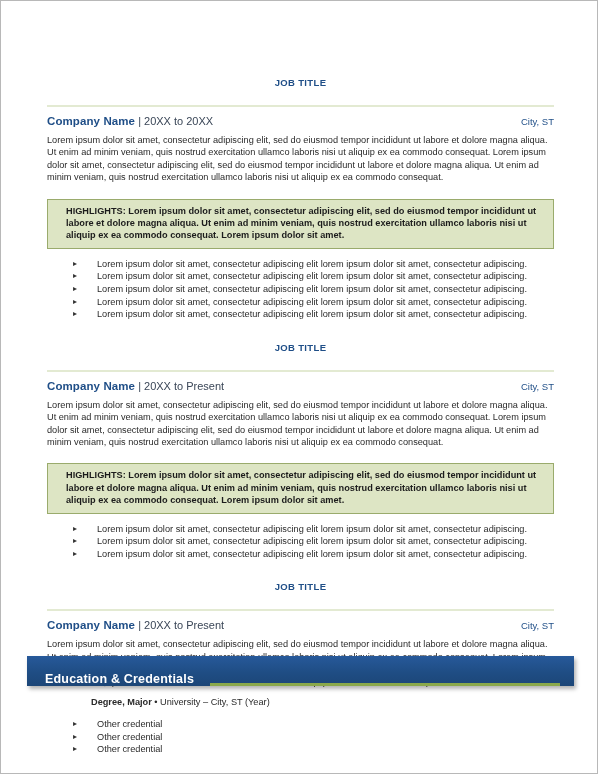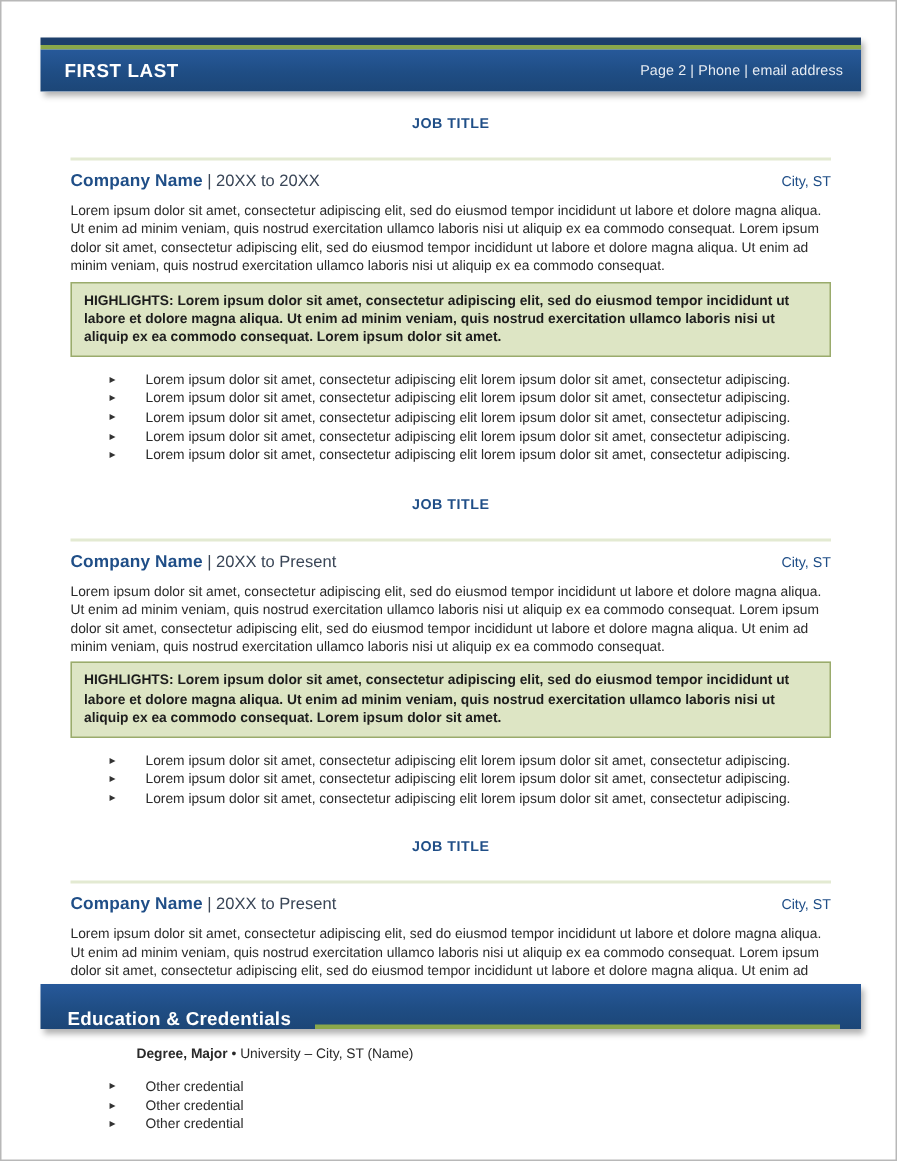--- a/index.html
+++ b/index.html
@@ -115,22 +115,22 @@
     color: #2a2a2a;
     font-size: 9.2px;
     line-height: 12.4px;
     text-align: left;
     margin: 0;
   }
 
   .highlights {
     background: #dde5c4;
     border: 1px solid #9aab6c;
-    padding: 5px 8px 6px 8px;
-    margin-top: 4px;
+    padding: 5px 8px 6px 18px;
+    margin-top: 15px;
     color: #1c1c1c;
     font-size: 9.2px;
     line-height: 12.4px;
     font-weight: bold;
   }
 
   .bullets {
     list-style: none;
     margin: 9px 0 0 0;
     padding: 0 0 0 26px;
@@ -195,28 +195,20 @@
     color: #2a2a2a;
     line-height: 13px;
   }
   .degree-bold { font-weight: bold; padding-left: 44px; }
 </style>
 </head>
 <body>
 
 <div class="page">
 
-  <div class="header-wrap">
-    <div class="header-topband"></div>
-    <div class="header-greenline"></div>
-    <div class="header-bar">
-      <div class="header-name">FIRST LAST</div>
-      <div class="header-meta">Page 2 | Phone | email address</div>
-    </div>
-  </div>
 
   <div class="content" id="experience-root">
       <div class="job-block">
         <div class="job-title">JOB TITLE</div>
         <div class="rule-green"></div>
         <div class="company-row">
           <div class="company-left"><span class="company-name">Company Name</span><span class="company-dates">| 20XX to 20XX</span></div>
           <div class="company-location">City, ST</div>
         </div>
         <p class="body-para">Lorem ipsum dolor sit amet, consectetur adipiscing elit, sed do eiusmod tempor incididunt ut labore et dolore magna aliqua. Ut enim ad minim veniam, quis nostrud exercitation ullamco laboris nisi ut aliquip ex ea commodo consequat. Lorem ipsum dolor sit amet, consectetur adipiscing elit, sed do eiusmod tempor incididunt ut labore et dolore magna aliqua. Ut enim ad minim veniam, quis nostrud exercitation ullamco laboris nisi ut aliquip ex ea commodo consequat.</p>
@@ -260,21 +252,21 @@
   <div class="section-wrap" id="edu-bar" style="top: 655px;">
     <div class="section-bar">
       <span class="section-title">Education &amp; Credentials</span>
       <span class="section-line"></span>
     </div>
   </div>
 
   <div class="edu-body" id="edu-body" style="top: 695px;">
     <div class="degree-line">
       <span class="degree-bold">Degree, Major</span>
-      <span>• University – City, ST (Name)</span>
+      <span>• University – City, ST (Year)</span>
     </div>
     <ul class="bullets" id="credentials-list">
         <li><span class="bullet-glyph">▸</span><span>Other credential</span></li>
         <li><span class="bullet-glyph">▸</span><span>Other credential</span></li>
         <li><span class="bullet-glyph">▸</span><span>Other credential</span></li>
       </ul>
   </div>
 
 </div>
 

